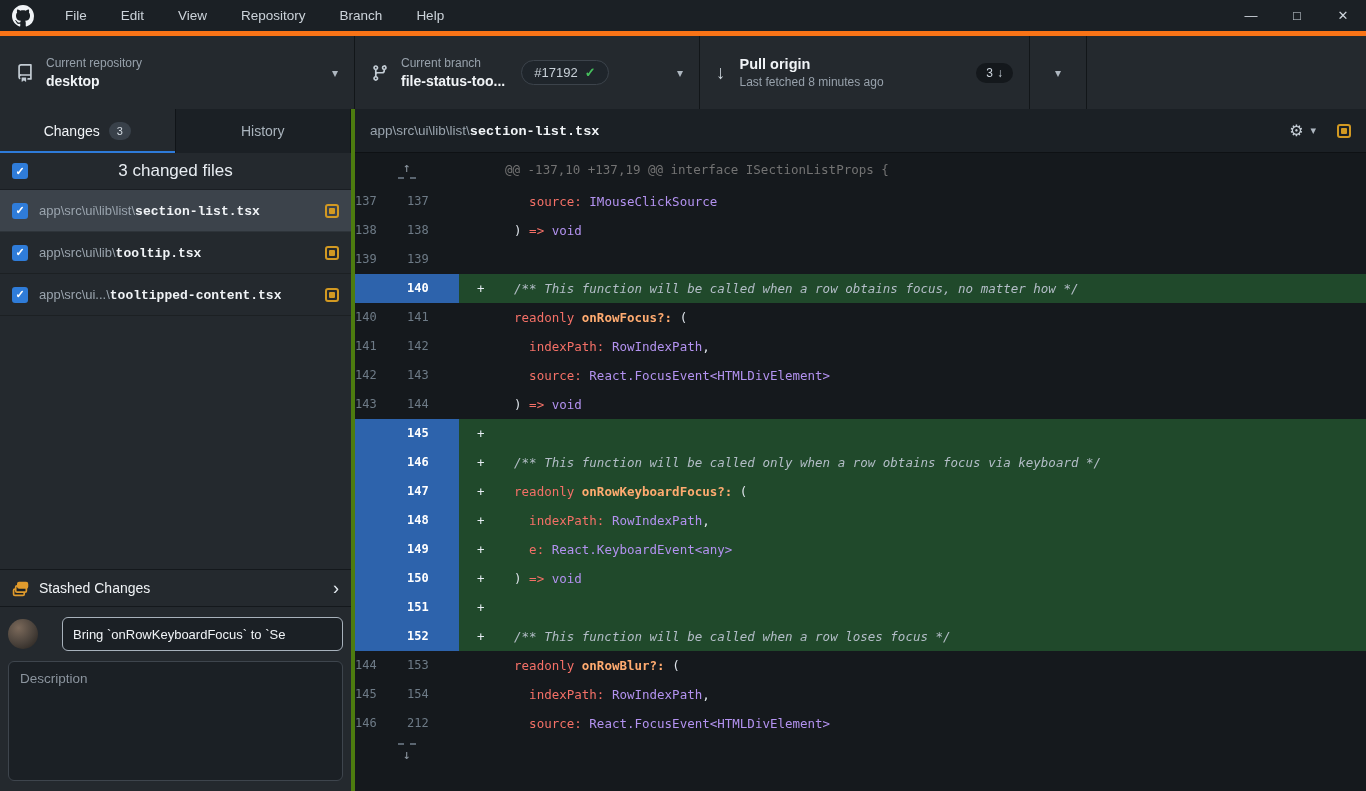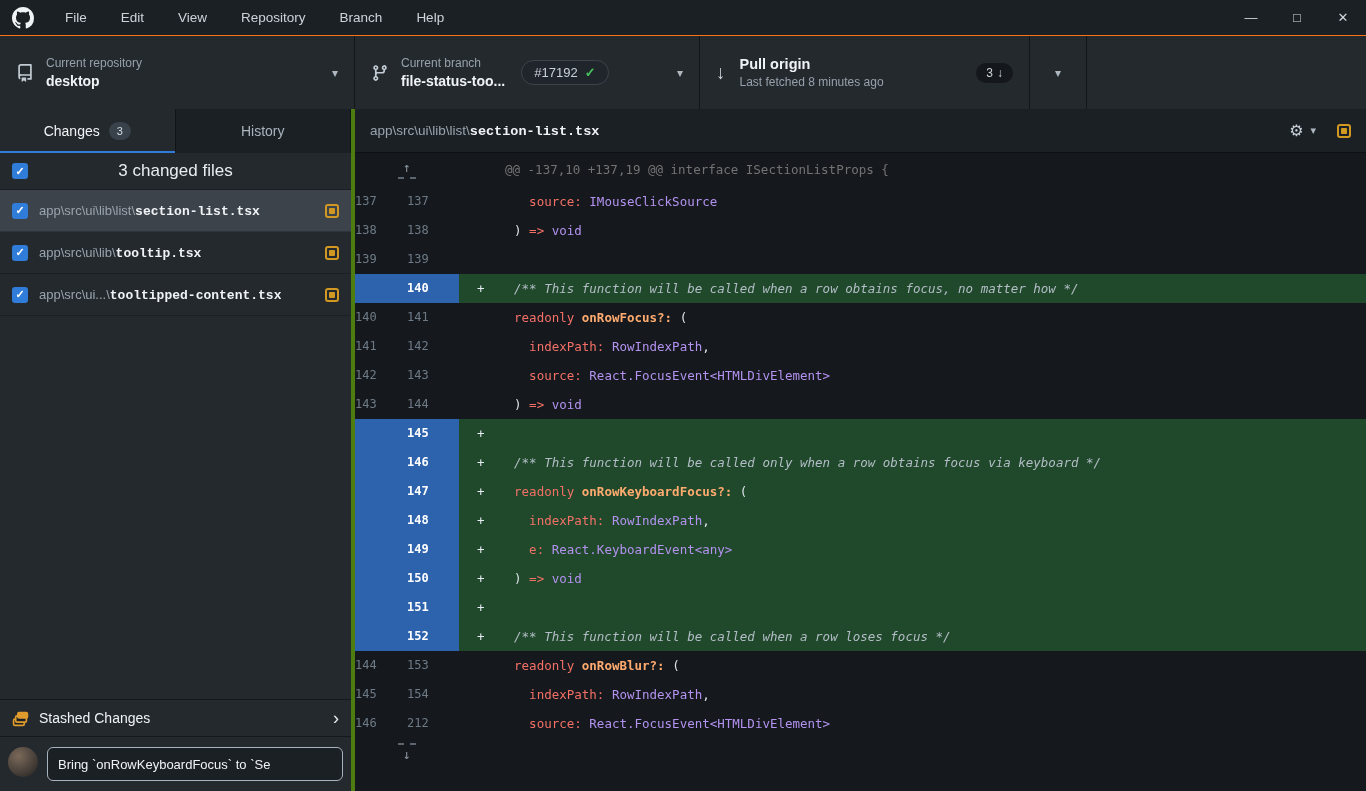--- a/index.html
+++ b/index.html
@@ -4,21 +4,21 @@
 <style>
   * { margin:0; padding:0; box-sizing:border-box; }
   html,body { width:1366px; height:791px; overflow:hidden; }
   body {
     font-family:"Liberation Sans", sans-serif;
     background:#15191d; color:#e6edf3;
     -webkit-font-smoothing:antialiased;
   }
 
   
-  .titlebar { height:36px; background:#1b2025; display:flex; align-items:center; border-bottom:1px solid #f97316; }
+  .titlebar { height:36px; background:#1b2025; display:flex; align-items:center; border-bottom:5px solid #f97316; }
   .gh-logo { width:22px; height:22px; margin:0 14px 0 12px; fill:#f0f3f6; flex:none; }
   .menubar { display:flex; height:100%; }
   .menu-item { padding:0 17px; font-size:13.5px; color:#ccd3da; display:flex; align-items:center; cursor:default; }
   .win-controls { margin-left:auto; display:flex; height:100%; }
   .win-btn { width:46px; display:flex; align-items:center; justify-content:center; color:#cfd6dd; font-size:13px; }
 
   
   .toolbar { height:73px; background:#24292e; display:flex; }
   .tb-section { display:flex; align-items:center; padding:0 16px; border-right:1px solid #121619; height:100%; }
   .tb-section.repo { width:355px; }
@@ -64,21 +64,21 @@
   .fname { color:#f0f3f6; font-weight:700;font-family:Liberation Mono, monospace; }
   .status-modified { margin-left:auto; width:14px; height:14px; flex:none; border:2px solid #d29922;
                      border-radius:3px; position:relative; }
   .status-modified::after { content:''; position:absolute; inset:2px; background:#d29922; border-radius:1px; }
 
   .stashed { height:38px; flex:none; border-top:1px solid #14181c; border-bottom:1px solid #14181c;
              display:flex; align-items:center; gap:10px; padding:0 12px; font-size:14px; color:#f0f3f6; }
   .chevron { margin-left:auto; color:#e6edf3; font-size:18px; line-height:1; }
 
   .commit-area { flex:none; padding:10px 8px; display:flex; flex-direction:column; gap:10px; }
-  .summary-row { display:flex; gap:9px; }
+  .summary-row { display:flex; align-items:center; gap:24px; }
   .avatar { width:30px; height:30px; border-radius:50%; flex:none;
             background:radial-gradient(circle at 35% 30%, #7b695a, #4a423b 55%, #26221f 95%); }
   .summary-input { flex:1; height:34px; background:#1b2025; border:1px solid #a8b2bc; border-radius:6px;
                    color:#f0f3f6; font-size:13px; padding:0 10px; font-family:"Liberation Sans",sans-serif; outline:none; }
   .description-box { height:120px; width:100%; background:#1b2025; border:1px solid #3e454d; border-radius:6px;
                      color:#e6edf3; font-size:13.5px; padding:9px 11px; resize:none;
                      font-family:"Liberation Sans",sans-serif; outline:none; }
   .description-box::placeholder, .summary-input::placeholder { color:#8b949e; }
 
   
@@ -224,20 +224,21 @@
       </svg>
       <span>Stashed Changes</span>
       <span class="chevron">›</span>
     </div>
 
     <div class="commit-area">
       <div class="summary-row">
         <span class="avatar"></span>
         <input class="summary-input" type="text" value="Bring `onRowKeyboardFocus` to `Se" style="">
       </div>
+      <textarea class="description-box" placeholder="Description" style=""></textarea>
     </div>
   </div>
 
   <div class="main">
     <div class="diff-header">
       <span class="file-path">
         <span class="dir">app\src\ui\lib\list\</span><span class="fname">section-list.tsx</span>
       </span>
       <span class="dh-icons">
         <span class="gear">⚙</span>

